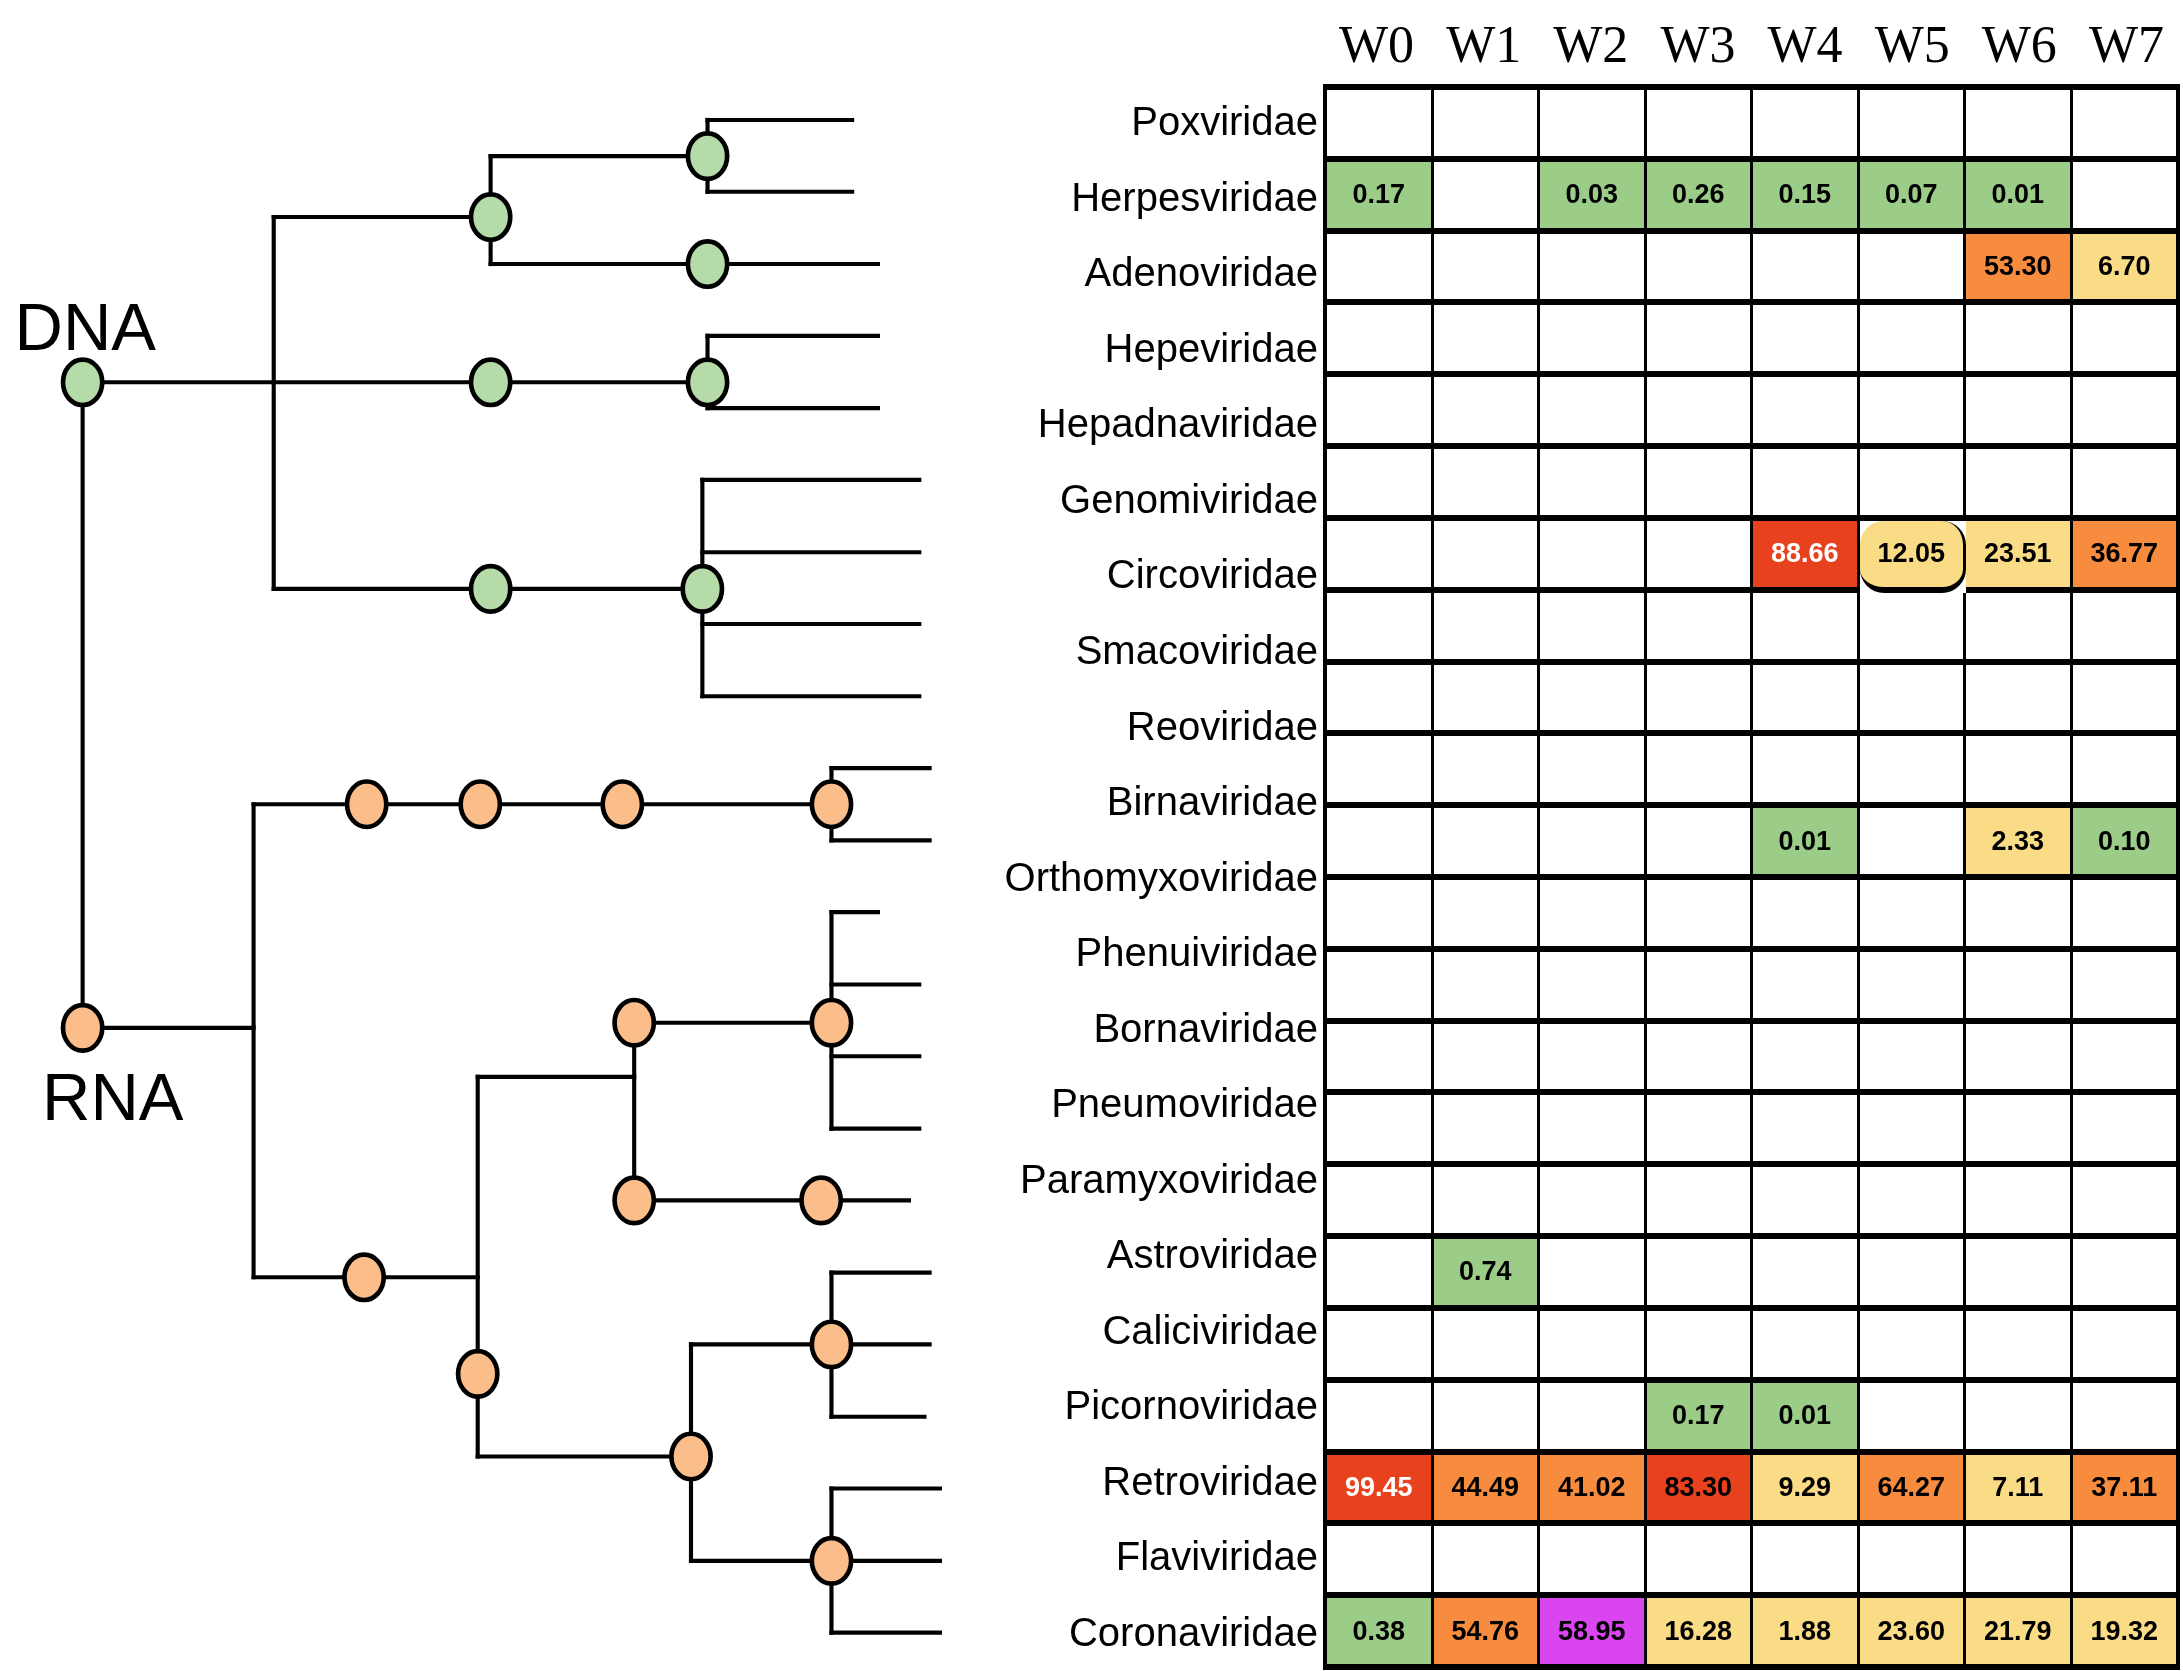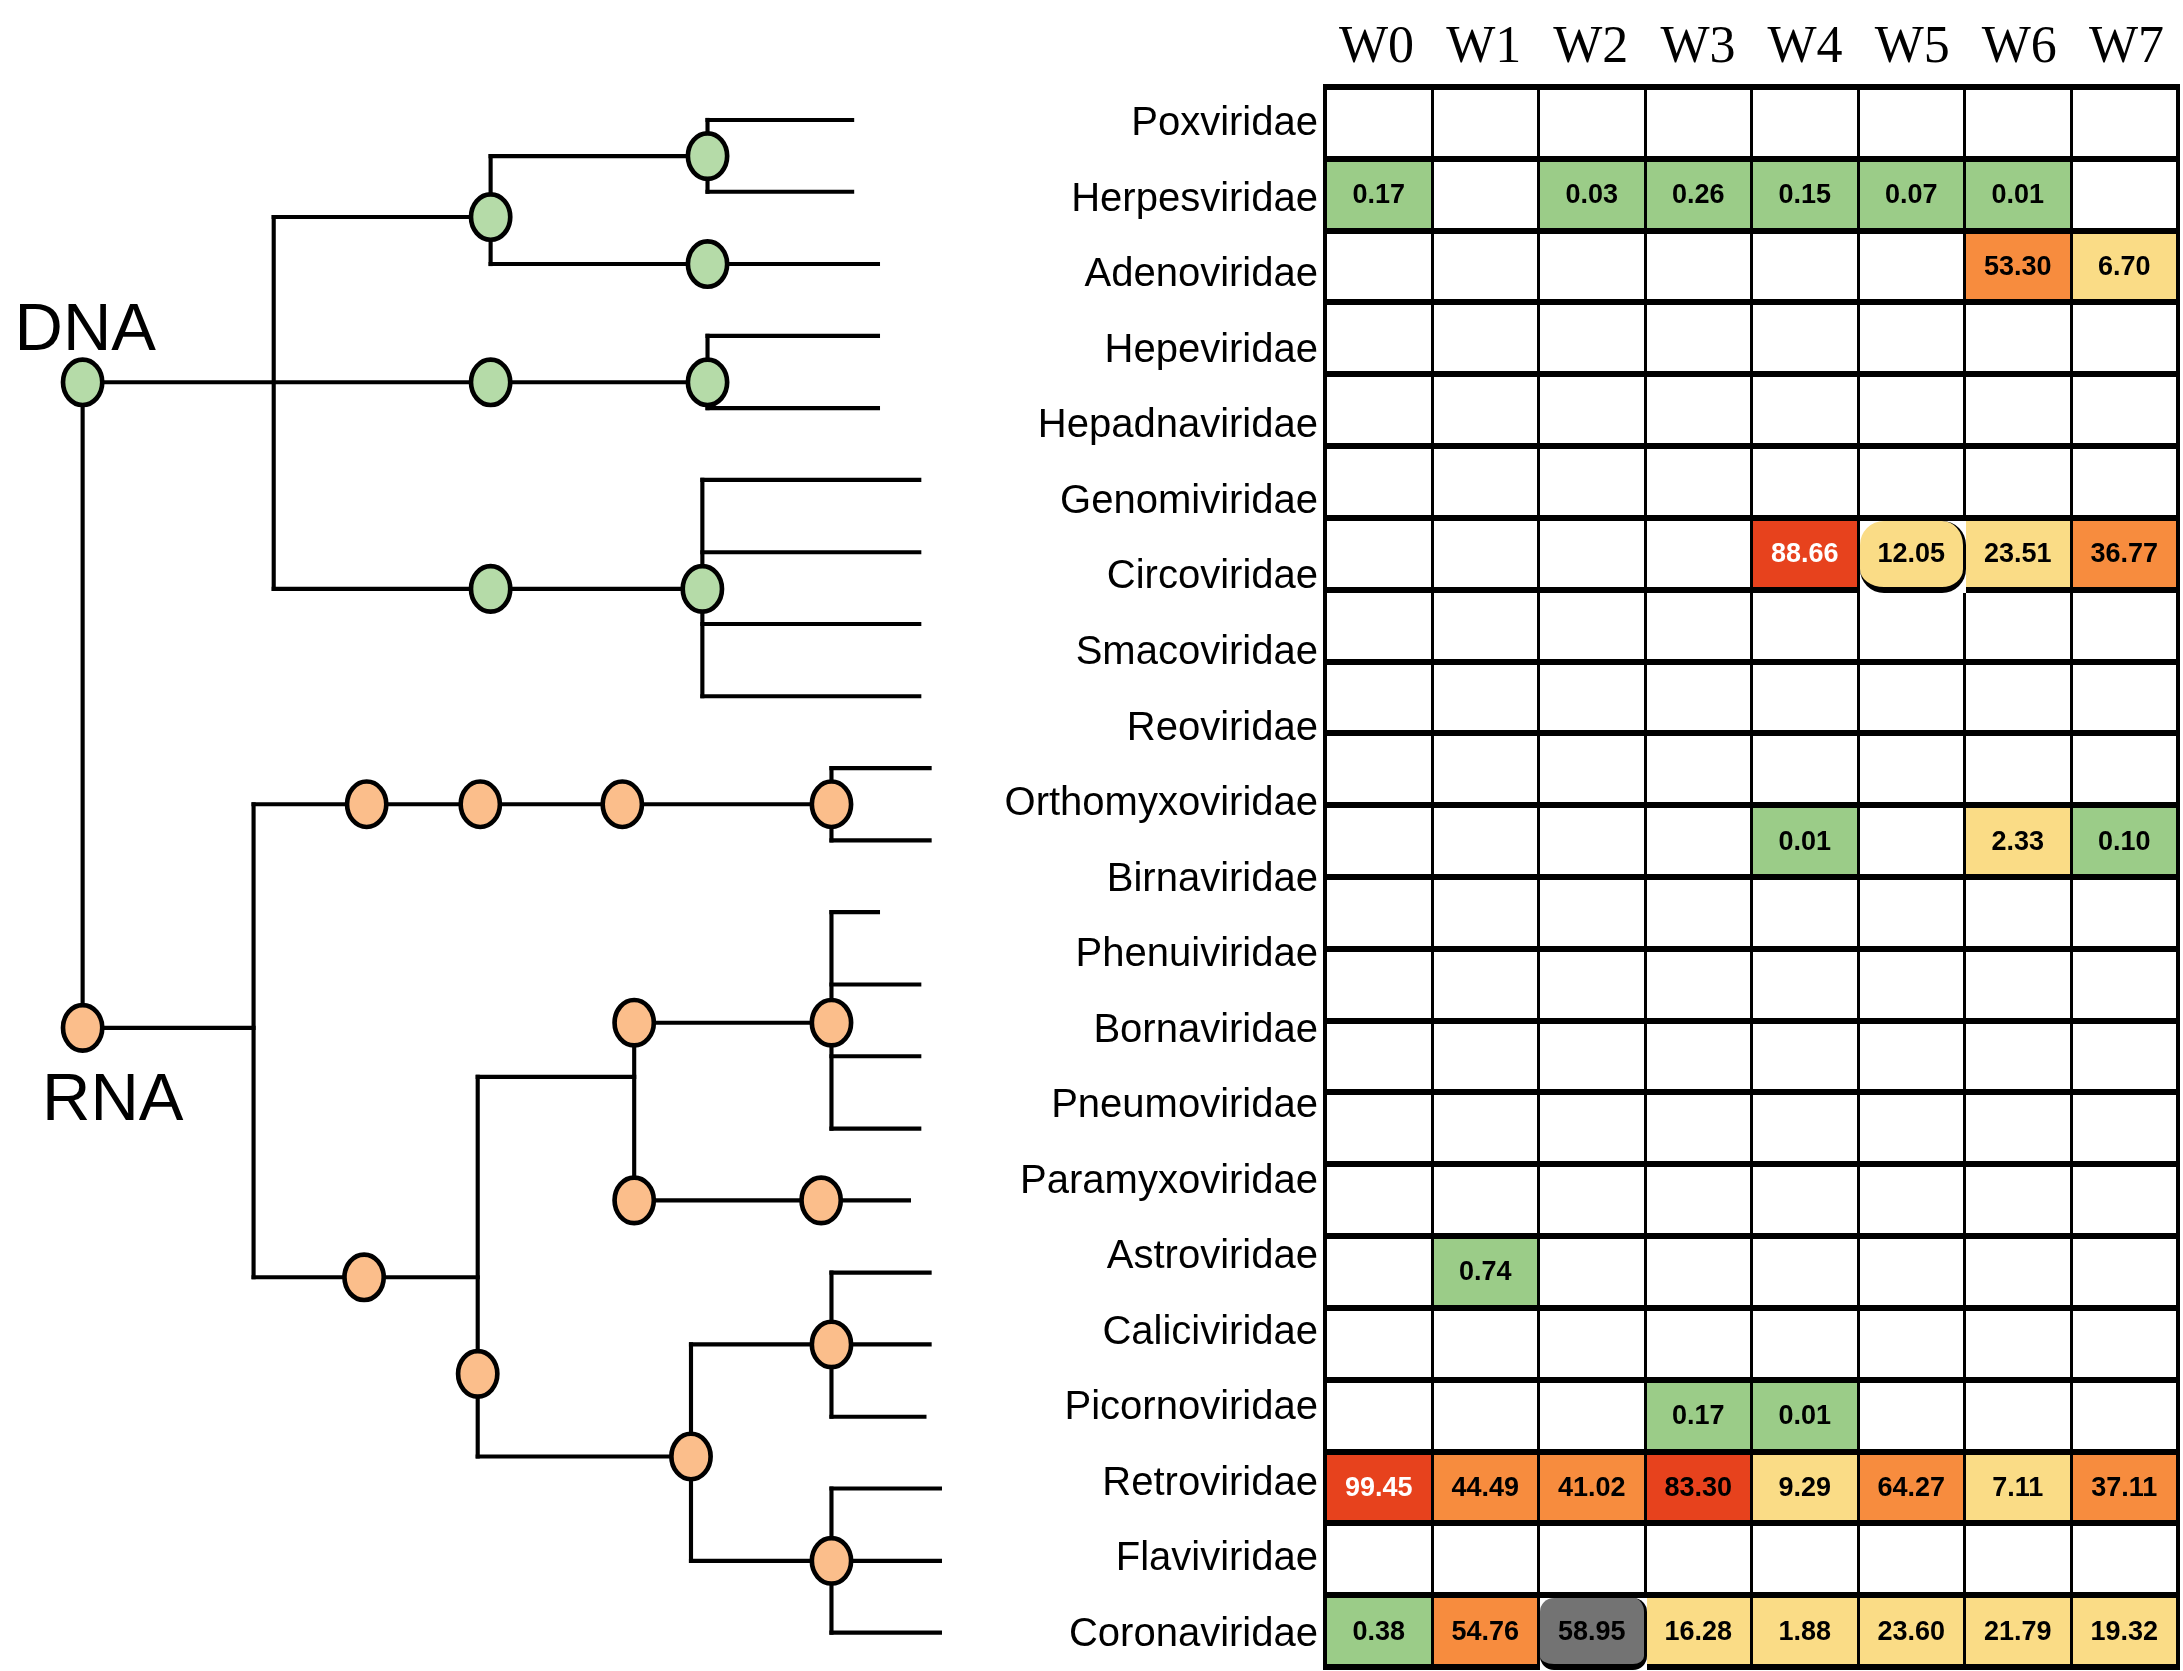--- a/index.html
+++ b/index.html
@@ -121,22 +121,22 @@
   <div class="row-labels">
       <div>Poxviridae</div>
       <div>Herpesviridae</div>
       <div>Adenoviridae</div>
       <div>Hepeviridae</div>
       <div>Hepadnaviridae</div>
       <div>Genomiviridae</div>
       <div>Circoviridae</div>
       <div>Smacoviridae</div>
       <div>Reoviridae</div>
+      <div>Birnaviridae</div>
       <div>Orthomyxoviridae</div>
-      <div>Birnaviridae</div>
       <div>Phenuiviridae</div>
       <div>Bornaviridae</div>
       <div>Pneumoviridae</div>
       <div>Paramyxoviridae</div>
       <div>Astroviridae</div>
       <div>Caliciviridae</div>
       <div>Picornoviridae</div>
       <div>Retroviridae</div>
       <div>Flaviviridae</div>
       <div>Coronaviridae</div>
@@ -305,21 +305,21 @@
       <div class="cell"></div>
       <div class="cell"></div>
       <div class="cell"></div>
       <div class="cell"></div>
       <div class="cell"></div>
       <div class="cell"></div>
       <div class="cell"></div>
       <div class="cell"></div>
       <div class="cell" style="background: rgb(155, 204, 136);">0.38</div>
       <div class="cell" style="background: rgb(247, 140, 62);">54.76</div>
-      <div class="cell" style="background: #737373; border-radius: 14px;">58.95</div>
+      <div class="cell" style="background: #d946ef;">58.95</div>
       <div class="cell" style="background: rgb(250, 220, 134);">16.28</div>
       <div class="cell" style="background: rgb(250, 220, 134);">1.88</div>
       <div class="cell" style="background: rgb(250, 220, 134);">23.60</div>
       <div class="cell" style="background: rgb(250, 220, 134);">21.79</div>
       <div class="cell" style="background: rgb(250, 220, 134);">19.32</div>
     </div>
 
 </div>
 
 

